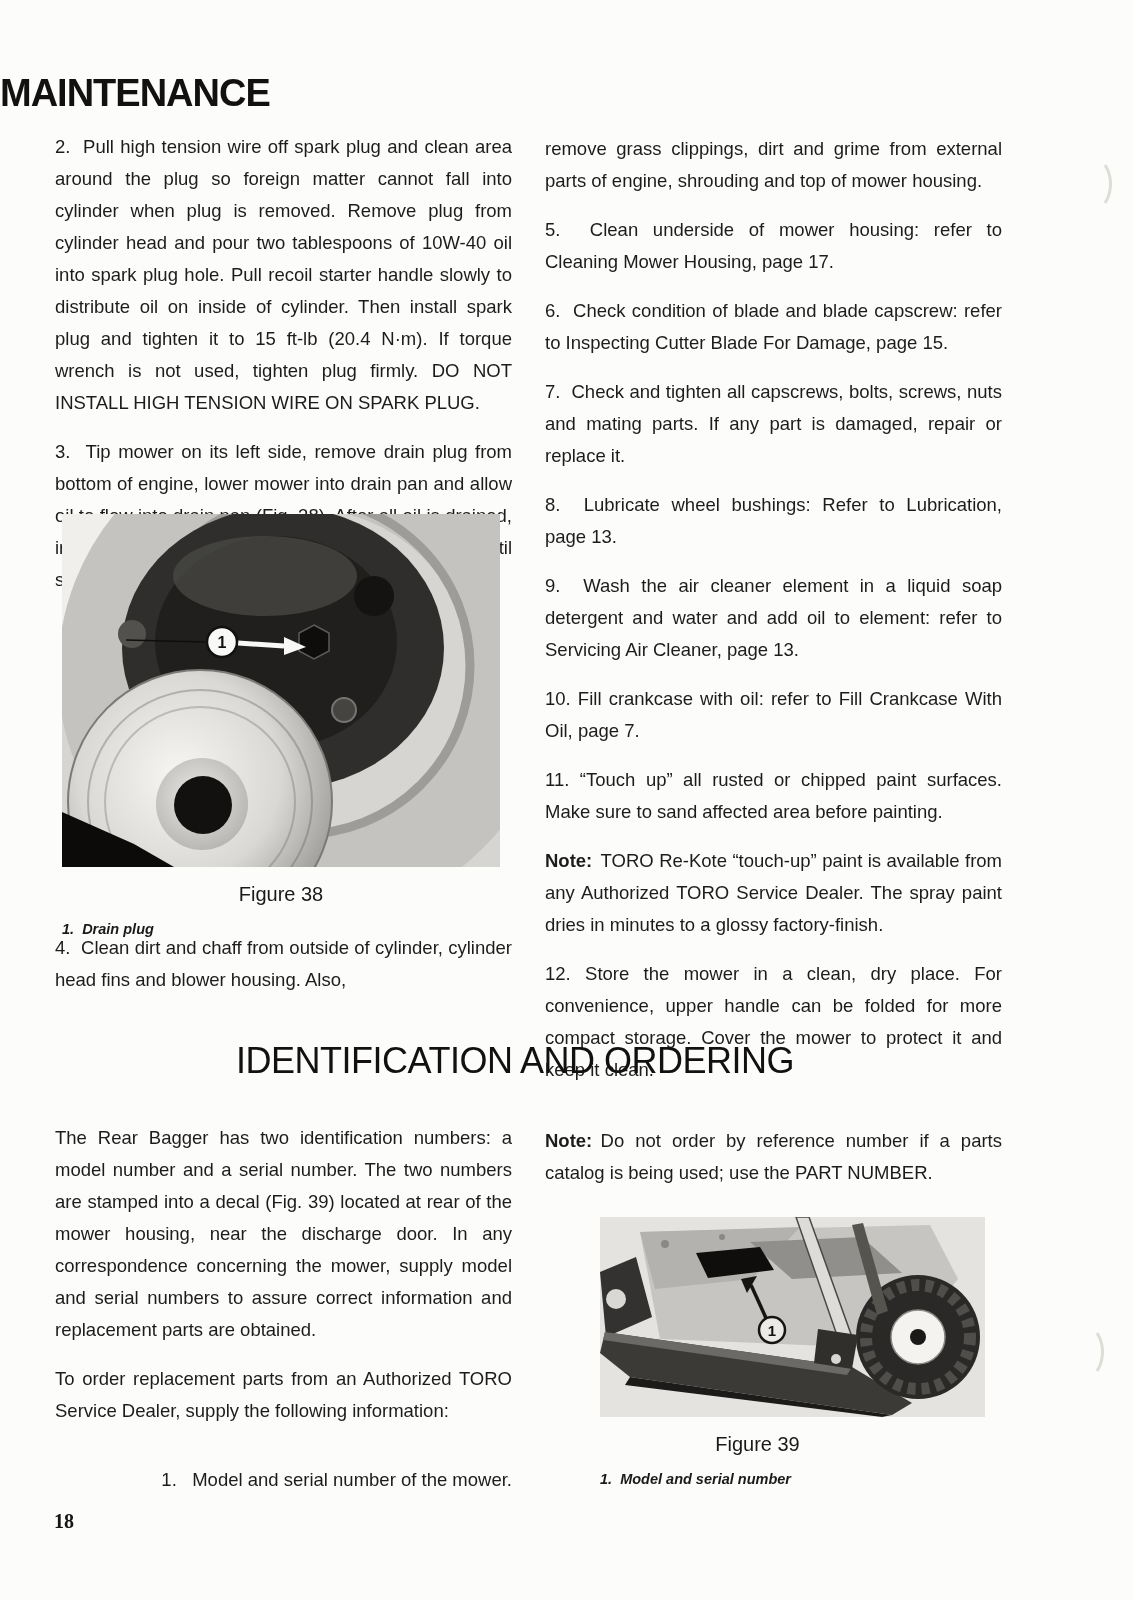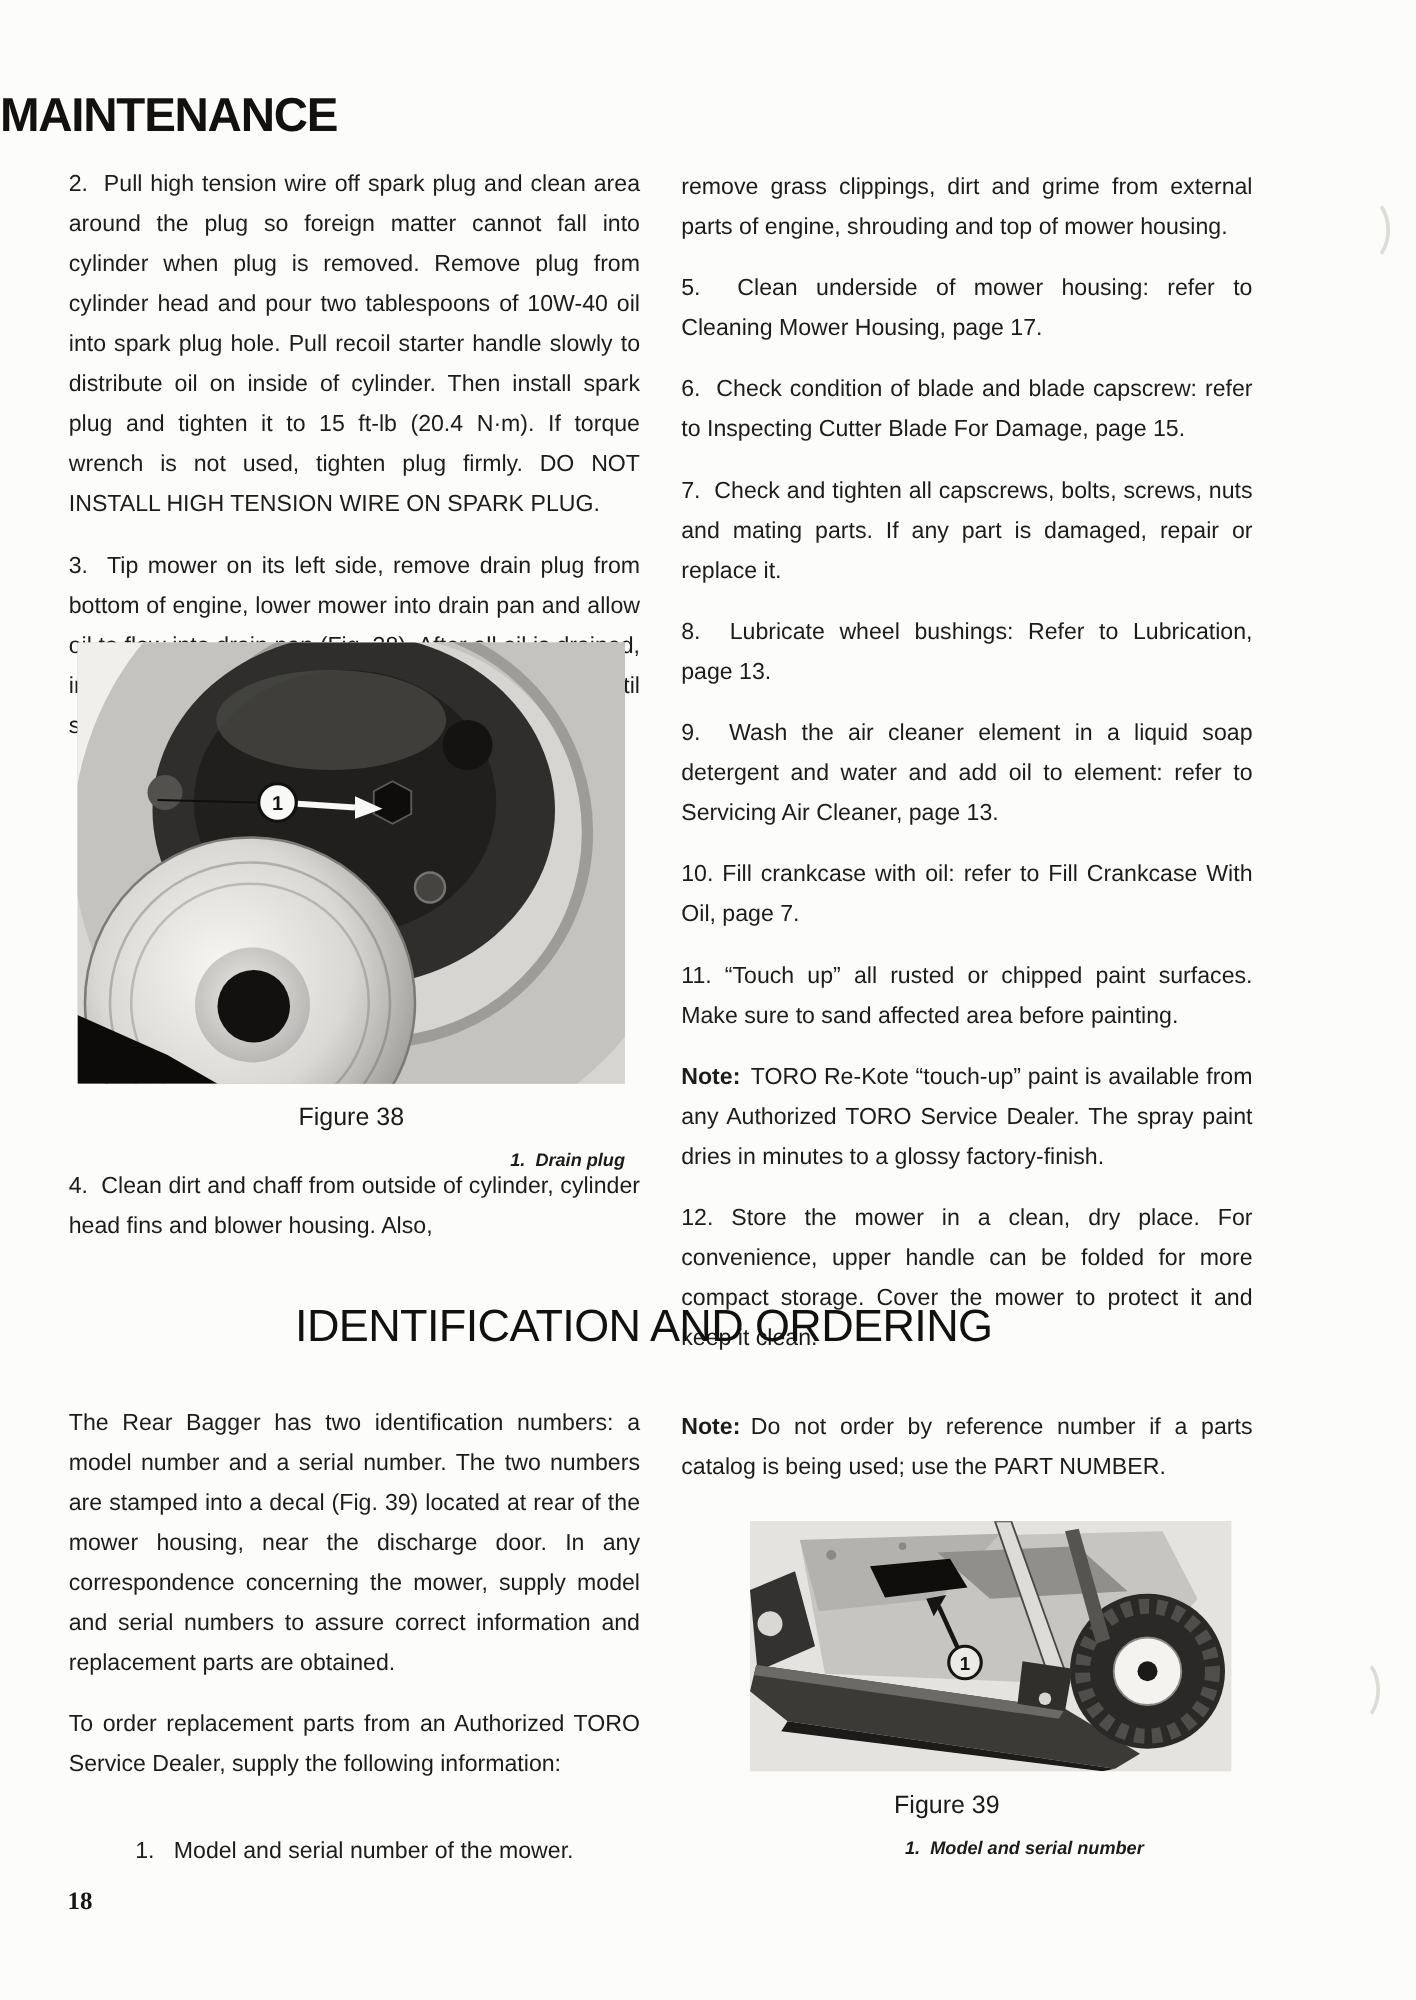--- a/index.html
+++ b/index.html
@@ -33,25 +33,25 @@
   .sub-heading{
     font-size:21.5px;font-weight:bold;letter-spacing:0.2px;
     margin:0 0 24px 0;text-align:left;color:#161514;
   }
 
   .fig{position:absolute;}
   #fig38{left:7px;top:383px;width:438px;}
   #fig39{left:55px;top:92px;width:385px;}
   .photo{display:block;background:#d8d8d6;}
   .figcap{text-align:center;font-size:20px;margin-top:11px;color:#1b1a19;}
-  .figleg{text-align:right;font-size:14.5px;font-style:italic;font-weight:bold;margin-top:3px;color:#1b1a19;}
+  .figleg{text-align:left;font-size:14.5px;font-style:italic;font-weight:bold;margin-top:3px;color:#1b1a19;}
   #fig39 .figcap,#fig39 .figleg{padding-right:70px;}
 
   .pin-step4{position:absolute;left:0;top:801px;width:457px;margin:0;}
-  .pin-item1{position:absolute;left:0;top:342px;width:457px;margin:0;text-align:center;}
+  .pin-item1{position:absolute;left:0;top:342px;width:457px;margin:0;text-align:right;}
 
   .page-number{position:absolute;left:54px;top:1510px;font-size:20px;font-weight:bold;color:#171615;font-family:Liberation Serif, serif;}
 
   .curl{
     position:absolute;width:28px;height:46px;border:3px solid transparent;
     border-right-color:#dddcd6;border-radius:50%;
   }
   #curl1{left:1078px;top:158px;}
   #curl2{left:1070px;top:1326px;}
 </style>

